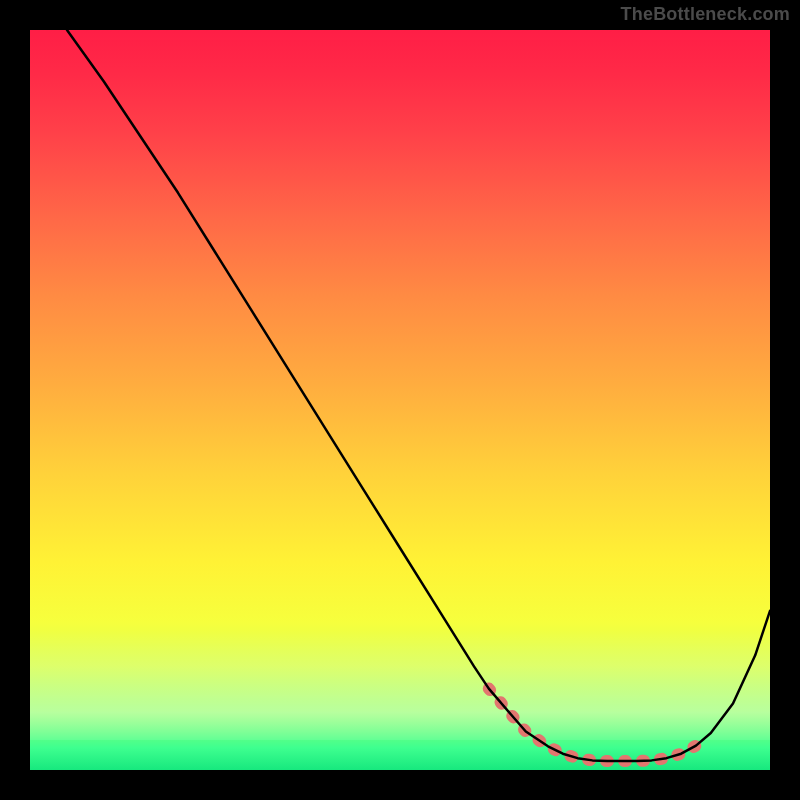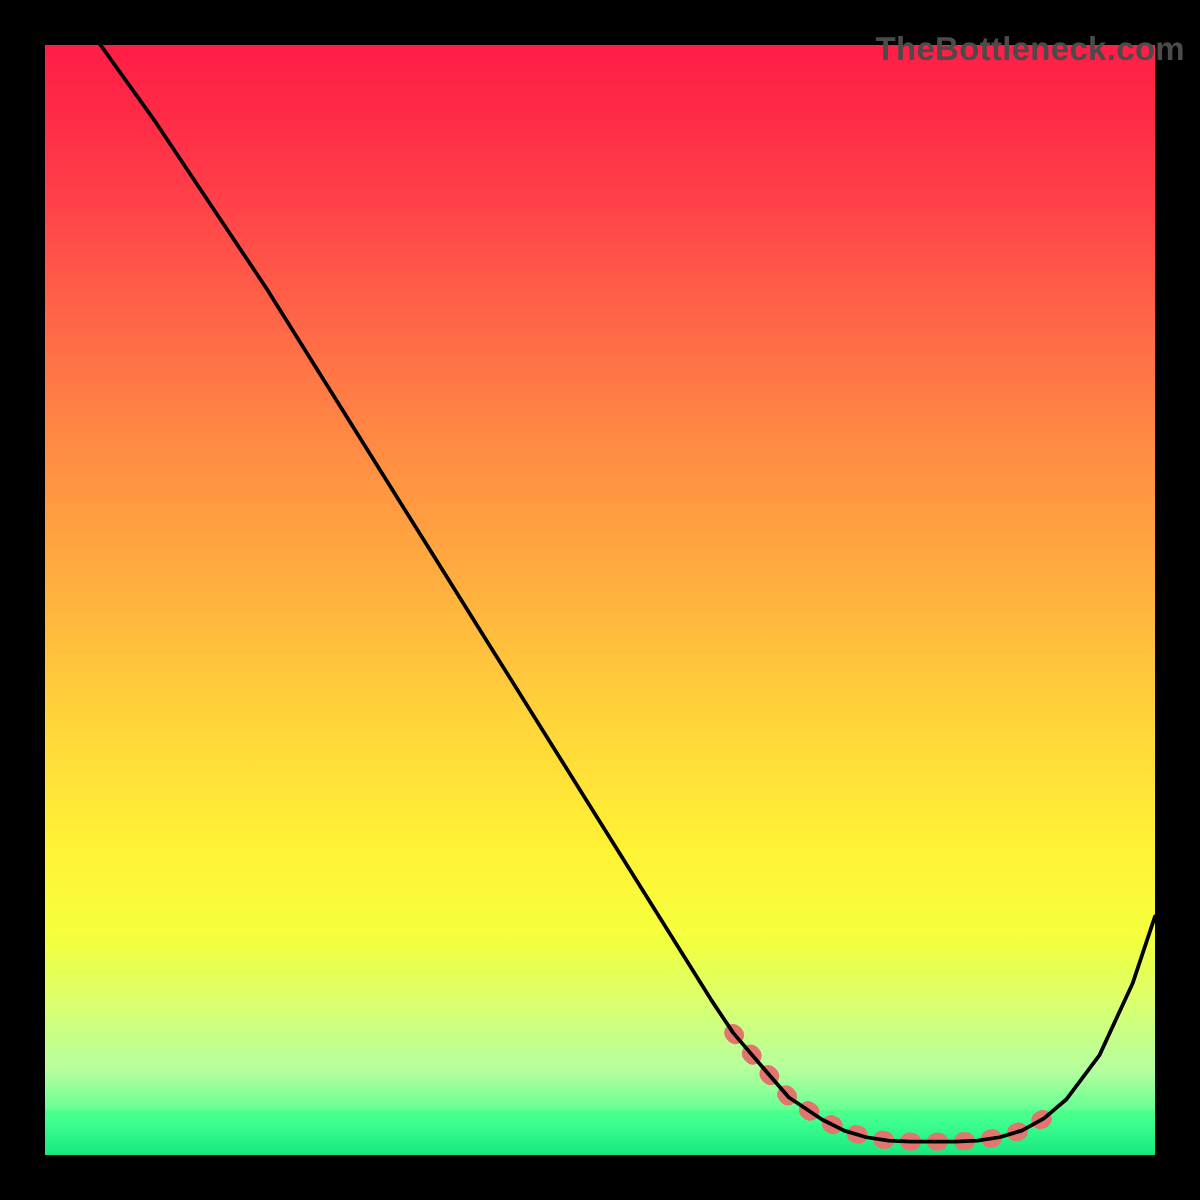--- a/index.html
+++ b/index.html
@@ -12,23 +12,23 @@
     font-family: Arial, Helvetica, sans-serif;
   }
   .stage {
     position: relative;
     width: 800px;
     height: 800px;
     background: #000;
   }
   .watermark {
     position: absolute;
-    top: 20px;
+    top: 4px;
     right: 10px;
-    font-size: 22px;
+    font-size: 18px;
     font-weight: 600;
     color: #4b4b4b;
     letter-spacing: 0.2px;
     z-index: 30;
   }
   .plot-square {
     position: absolute;
     left: 30px;
     top: 30px;
     width: 740px;

